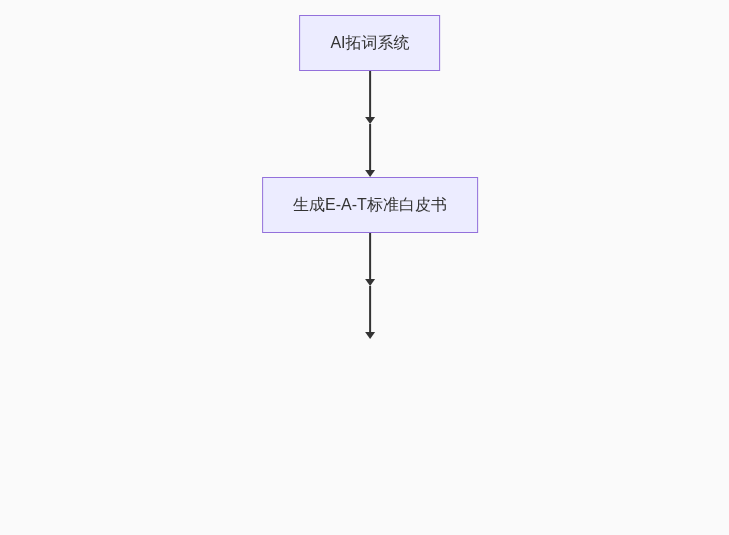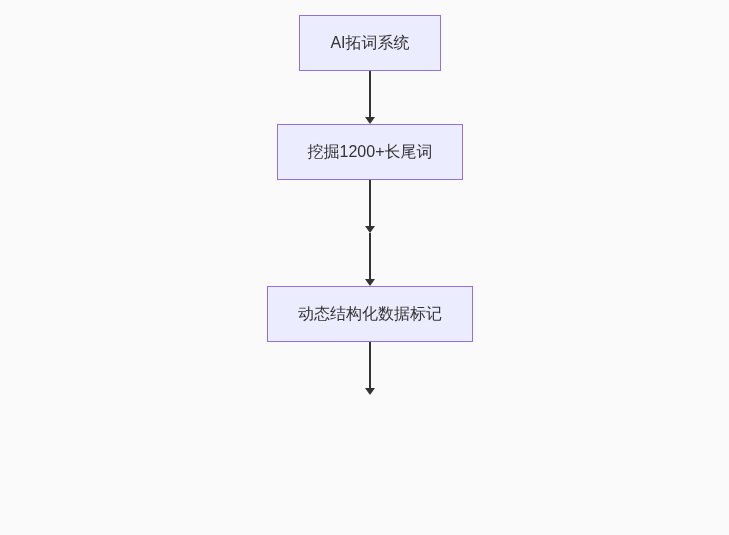--- a/index.html
+++ b/index.html
@@ -61,34 +61,33 @@
 
 <div class="flow-column">
 
   <div class="flow-node">AI拓词系统</div>
 
   <div class="flow-arrow">
     <div class="line"></div>
     <div class="head"></div>
   </div>
 
-  <div class="flow-node">挖掘1200+长尾词</div>
+
+  <div class="flow-arrow">
+    <div class="line"></div>
+    <div class="head"></div>
+  </div>
+
+  <div class="flow-node">生成E-A-T标准白皮书</div>
 
   <div class="flow-arrow">
     <div class="line"></div>
     <div class="head"></div>
   </div>
 
 
   <div class="flow-arrow">
     <div class="line"></div>
     <div class="head"></div>
   </div>
 
-  <div class="flow-node">动态结构化数据标记</div>
-
-  <div class="flow-arrow">
-    <div class="line"></div>
-    <div class="head"></div>
-  </div>
-
 
 </div>
 
 </body></html>

